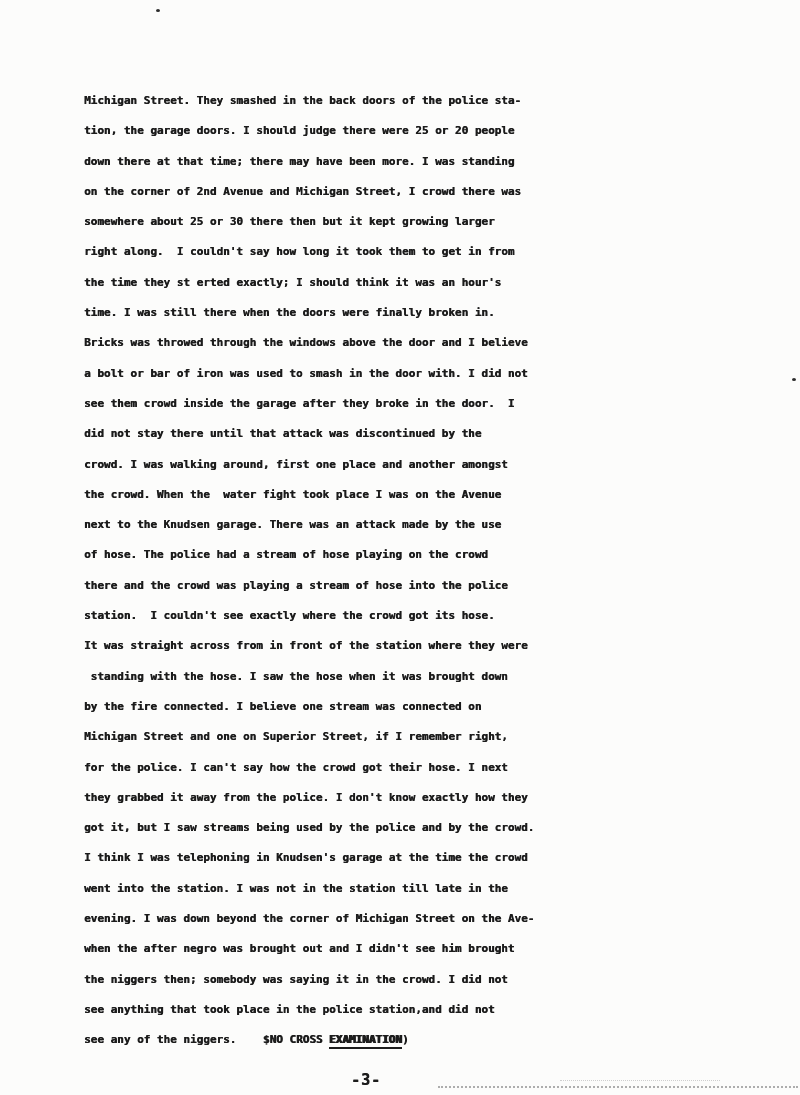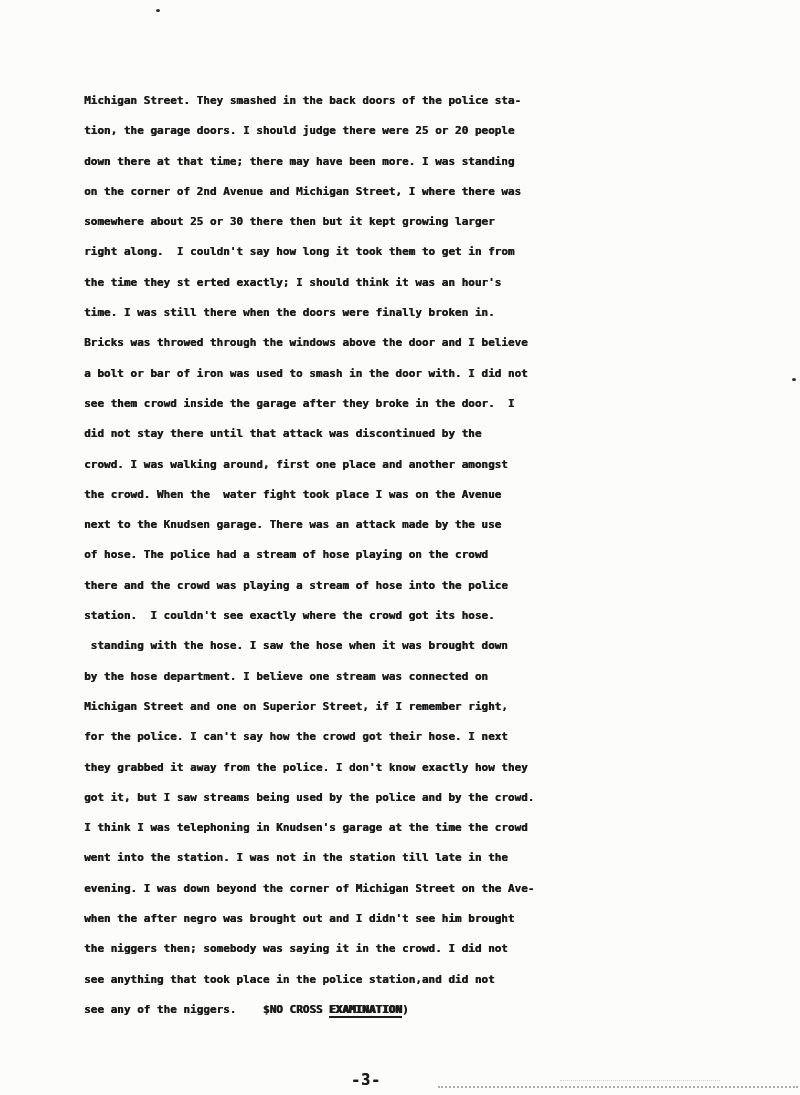--- a/index.html
+++ b/index.html
@@ -69,37 +69,38 @@
   }
 </style>
 </head>
 <body>
 
 <div class="paper">
   <div class="text-block">
     <div class="line">Michigan Street. They smashed in the back doors of the police sta-</div>
     <div class="line">tion, the garage doors. I should judge there were 25 or 20 people</div>
     <div class="line">down there at that time; there may have been more. I was standing</div>
-    <div class="line">on the corner of 2nd Avenue and Michigan Street, I where there was</div>
+    <div class="line">on the corner of 2nd Avenue and Michigan Street, I crowd there was</div>
     <div class="line">somewhere about 25 or 30 there then but it kept growing larger</div>
     <div class="line">right along.  I couldn't say how long it took them to get in from</div>
     <div class="line">the time they st erted exactly; I should think it was an hour's</div>
     <div class="line">time. I was still there when the doors were finally broken in.</div>
     <div class="line">Bricks was throwed through the windows above the door and I believe</div>
     <div class="line">a bolt or bar of iron was used to smash in the door with. I did not</div>
     <div class="line">see them crowd inside the garage after they broke in the door.  I</div>
     <div class="line">did not stay there until that attack was discontinued by the</div>
     <div class="line">crowd. I was walking around, first one place and another amongst</div>
     <div class="line">the crowd. When the  water fight took place I was on the Avenue</div>
     <div class="line">next to the Knudsen garage. There was an attack made by the use</div>
     <div class="line">of hose. The police had a stream of hose playing on the crowd</div>
     <div class="line">there and the crowd was playing a stream of hose into the police</div>
     <div class="line">station.  I couldn't see exactly where the crowd got its hose.</div>
+    <div class="line">It was straight across from in front of the station where they were</div>
     <div class="line"> standing with the hose. I saw the hose when it was brought down</div>
-    <div class="line">by the hose department. I believe one stream was connected on</div>
+    <div class="line">by the fire connected. I believe one stream was connected on</div>
     <div class="line">Michigan Street and one on Superior Street, if I remember right,</div>
     <div class="line">for the police. I can't say how the crowd got their hose. I next</div>
     <div class="line">they grabbed it away from the police. I don't know exactly how they</div>
     <div class="line">got it, but I saw streams being used by the police and by the crowd.</div>
     <div class="line">I think I was telephoning in Knudsen's garage at the time the crowd</div>
     <div class="line">went into the station. I was not in the station till late in the</div>
     <div class="line">evening. I was down beyond the corner of Michigan Street on the Ave-</div>
     <div class="line">when the after negro was brought out and I didn't see him brought</div>
     <div class="line">the niggers then; somebody was saying it in the crowd. I did not</div>
     <div class="line">see anything that took place in the police station,and did not</div>

